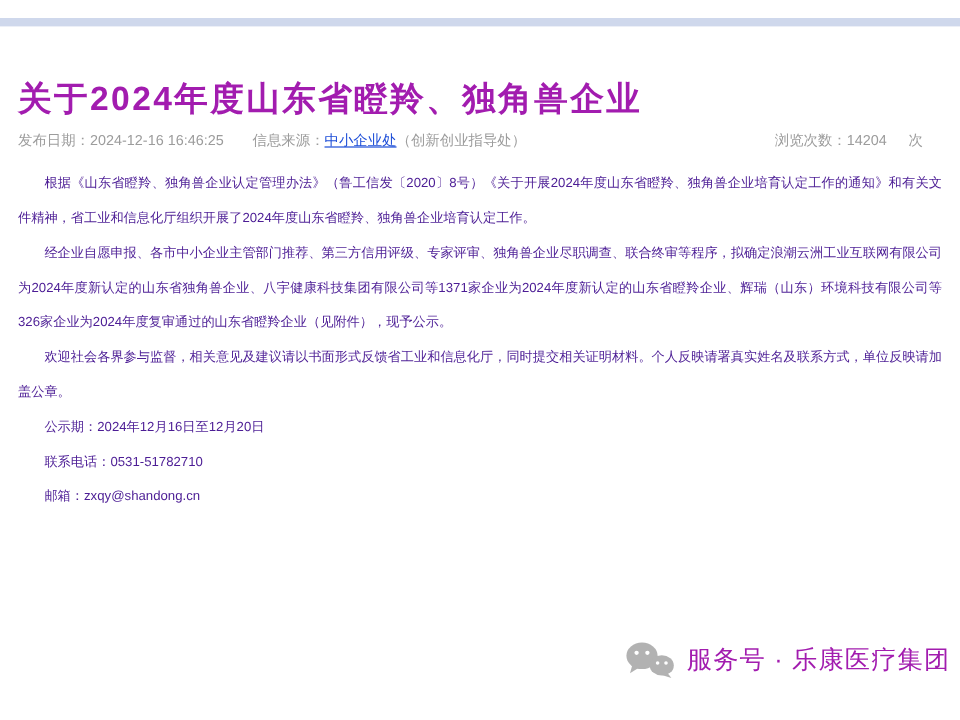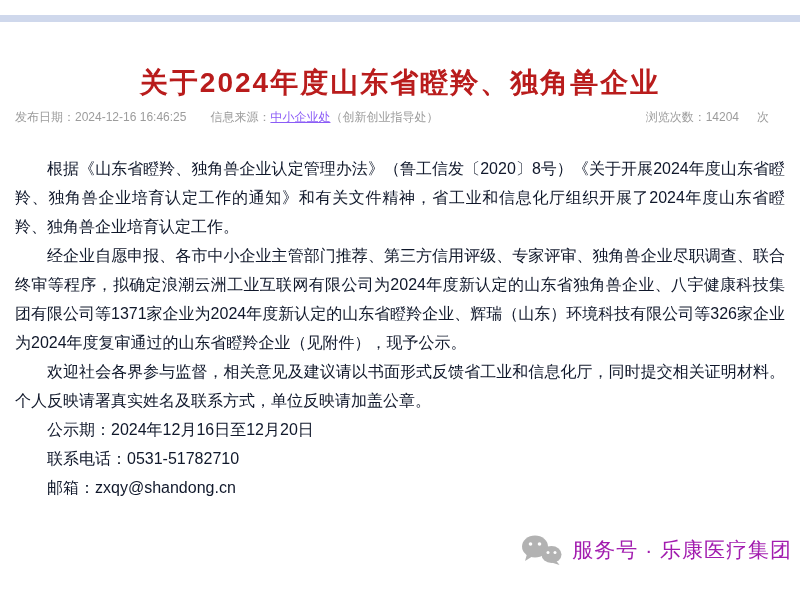--- a/index.html
+++ b/index.html
@@ -18,51 +18,51 @@
     width: 100%; height: 7px;
     background: #cfd8ec;
   }
 
   .content {
     position: absolute;
     left: 15px; right: 15px; top: 60px;
   }
 
   .title {
-    text-align: center;
+    text-align: left;
     font-size: 28px;
     font-weight: bold;
-    color: #b91c1c;
+    color: #a21caf;
     line-height: 45px;
     letter-spacing: 2px;
   }
   .title-line { display: block; }
 
   .meta-row {
     margin-top: 4px;
     display: flex;
     justify-content: space-between;
     align-items: center;
     font-size: 12px;
     color: #9c9c9c;
     padding-right: 16px;
   }
   .meta-left { display: flex; gap: 24px; }
   .meta-item { white-space: nowrap; }
   .source-link {
-    color: #8b5cf6;
+    color: #1d4ed8;
     text-decoration: underline;
     cursor: pointer;
   }
   .views-unit { margin-left: 18px; }
 
   .article-body {
-    margin-top: 28px;
-    font-size: 16px;
-    color: #0f172a;
+    margin-top: 13px;
+    font-size: 11px;
+    color: #4c1d95;
     line-height: 29px;
     text-align: justify;
   }
   .article-body p {
     text-indent: 2em;
   }
 
   .watermark {
     position: absolute;
     right: 8px;

